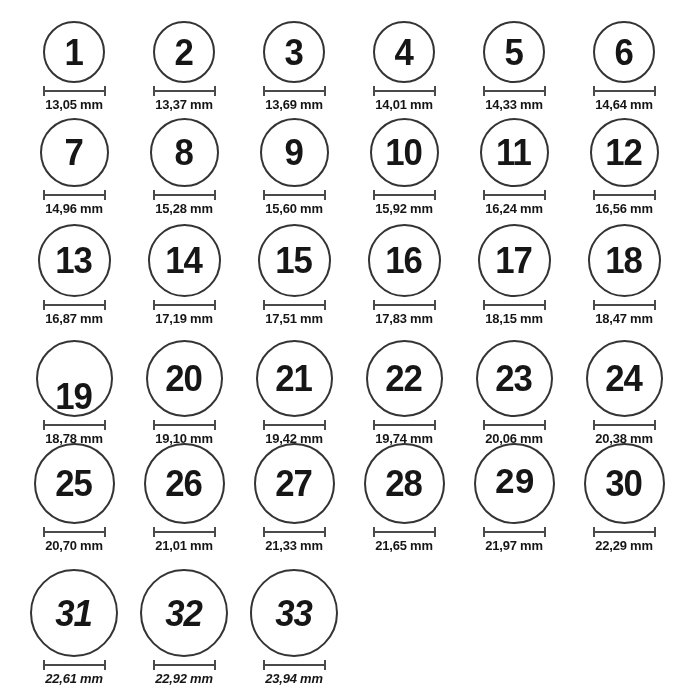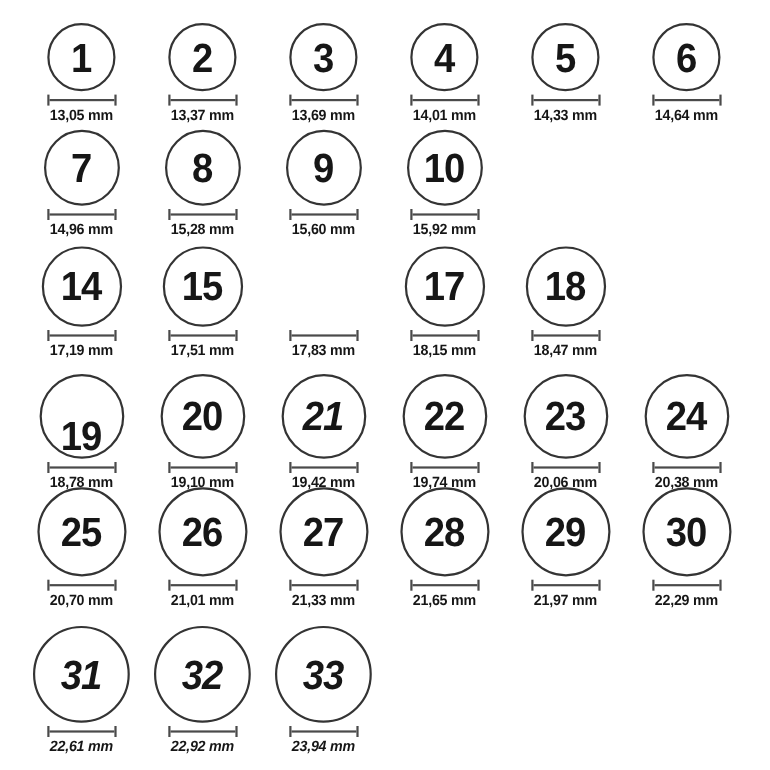--- a/index.html
+++ b/index.html
@@ -191,24 +191,57 @@
     <div class="circle" style="width: 69px; height: 69px;">
       <span class="num">10</span>
     </div>
     <div class="ruler">
       <span class="tick"></span>
       <span class="rline"></span>
       <span class="tick"></span>
     </div>
     <div class="label">15,92 mm</div>
   </div>
+      <div class="cell">
+    <div class="circle" style="width: 69px; height: 69px;">
+      <span class="num">11</span>
+    </div>
+    <div class="ruler">
+      <span class="tick"></span>
+      <span class="rline"></span>
+      <span class="tick"></span>
+    </div>
+    <div class="label">16,24 mm</div>
+  </div>
+      <div class="cell">
+    <div class="circle" style="width: 69px; height: 69px;">
+      <span class="num">12</span>
+    </div>
+    <div class="ruler">
+      <span class="tick"></span>
+      <span class="rline"></span>
+      <span class="tick"></span>
+    </div>
+    <div class="label">16,56 mm</div>
+  </div>
     </div>
     <div class="row" style="height: 110px;">
       <div class="cell">
     <div class="circle" style="width: 73px; height: 73px;">
+      <span class="num">13</span>
+    </div>
+    <div class="ruler">
+      <span class="tick"></span>
+      <span class="rline"></span>
+      <span class="tick"></span>
+    </div>
+    <div class="label">16,87 mm</div>
+  </div>
+      <div class="cell">
+    <div class="circle" style="width: 73px; height: 73px;">
       <span class="num">14</span>
     </div>
     <div class="ruler">
       <span class="tick"></span>
       <span class="rline"></span>
       <span class="tick"></span>
     </div>
     <div class="label">17,19 mm</div>
   </div>
       <div class="cell">
@@ -216,20 +249,23 @@
       <span class="num">15</span>
     </div>
     <div class="ruler">
       <span class="tick"></span>
       <span class="rline"></span>
       <span class="tick"></span>
     </div>
     <div class="label">17,51 mm</div>
   </div>
       <div class="cell">
+    <div class="circle" style="width: 73px; height: 73px;">
+      <span class="num">16</span>
+    </div>
     <div class="ruler">
       <span class="tick"></span>
       <span class="rline"></span>
       <span class="tick"></span>
     </div>
     <div class="label">17,83 mm</div>
   </div>
       <div class="cell">
     <div class="circle" style="width: 73px; height: 73px;">
       <span class="num">17</span>
@@ -270,21 +306,21 @@
       <span class="num">20</span>
     </div>
     <div class="ruler">
       <span class="tick"></span>
       <span class="rline"></span>
       <span class="tick"></span>
     </div>
     <div class="label">19,10 mm</div>
   </div>
       <div class="cell">
-    <div class="circle" style="width: 77px; height: 77px; font-style: italic;">
+    <div class="circle" style="width: 77px; height: 77px;">
       <span class="num">21</span>
     </div>
     <div class="ruler">
       <span class="tick"></span>
       <span class="rline"></span>
       <span class="tick"></span>
     </div>
     <div class="label">19,42 mm</div>
   </div>
       <div class="cell">
@@ -360,21 +396,21 @@
       <span class="num">28</span>
     </div>
     <div class="ruler">
       <span class="tick"></span>
       <span class="rline"></span>
       <span class="tick"></span>
     </div>
     <div class="label">21,65 mm</div>
   </div>
       <div class="cell">
-    <div class="circle" style="width: 81px; height: 81px;">
+    <div class="circle" style="width: 81px; height: 81px; font-family: Liberation Mono, monospace;">
       <span class="num">29</span>
     </div>
     <div class="ruler">
       <span class="tick"></span>
       <span class="rline"></span>
       <span class="tick"></span>
     </div>
     <div class="label">21,97 mm</div>
   </div>
       <div class="cell">

